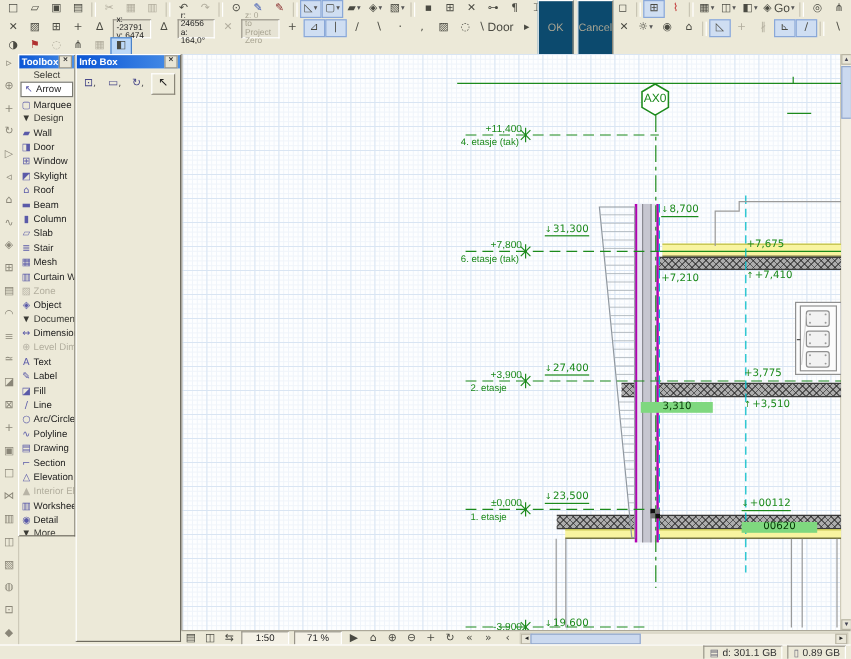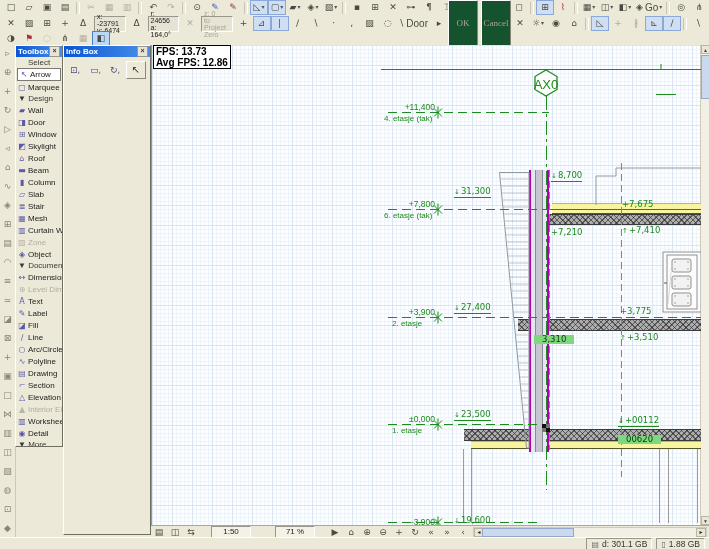--- a/index.html
+++ b/index.html
@@ -18,22 +18,22 @@
   .tb-spread{flex:1;}
   .tb-btn{height:13px;min-width:14px;display:flex;align-items:center;justify-content:center;
           border:1px solid transparent;color:#4a4a42;font-size:9px;line-height:11px;cursor:default;
           padding:0 1px;}
   .tb-btn .glyph{font-family:"DejaVu Sans",sans-serif;font-size:9px;}
   .tb-btn.pressed{background:#CFDEF2;border:1px solid #8AA8D8;}
   .tb-btn.active3d{background:#BCD8F8;border:1px solid #4A82C8;}
   .tb-btn.disabled{color:#B2AE9E;}
   .tb-btn .dd{font-size:6px;margin-left:1px;color:#555;}
   .tb-btn .tb-lbl{margin-left:2px;font-size:10px;white-space:nowrap;}
-  .tb-push{border:1px solid;border-color:#FFF #8A8678 #8A8678 #FFF;background:#14532d;
-           padding:16px 7px;height:13px;font-family:Liberation Serif, serif;}
+  .tb-push{border:1px solid;border-color:#FFF #8A8678 #8A8678 #FFF;background:#0c4a6e;
+           padding:16px 7px;height:13px;}
   .tb-push.disabled{color:#A8A492;}
   .tb-sep{width:2px;height:12px;border-left:1px solid #C9C5B4;border-right:1px solid #FFF;margin:0 2px;}
   .coordbox{display:flex;flex-direction:column;justify-content:center;width:88px;height:14px;
             border:1px solid;border-color:#9A968A #FFF #FFF #9A968A;background:#E6E3D4;
             font-size:7px;line-height:7px;padding:0 2px;color:#1a1a1a;margin:0 2px;}
   .coordbox.dis{color:#A8A492;}
   .zlabel{font-size:7px;line-height:7px;}
 
   
   #sidestrip{position:absolute;left:0;top:45px;width:15px;height:492px;background:#ECE9D8;
@@ -77,49 +77,49 @@
             linear-gradient(90deg,#D9E5F3 1px,transparent 1px),
             linear-gradient(#EFF4FA 1px,transparent 1px),
             linear-gradient(90deg,#EFF4FA 1px,transparent 1px);
           background-size:20px 20px,20px 20px,4px 4px,4px 4px;
           border-left:1px solid #9A968A;box-sizing:content-box;}
   #fps-box{position:absolute;left:1px;top:0;background:#FFF;border:1px solid #000;color:#000;
            font-size:10px;font-weight:bold;line-height:11px;padding:0 2px;z-index:30;}
   .ann{position:absolute;font-size:8.5px;line-height:9px;color:#1C8A1C;white-space:nowrap;z-index:20;
        font-family:"DejaVu Sans",sans-serif;}
   .ann.ul{border-bottom:1px solid #1C8A1C;}
-  .ann.hl{background:#7FD87F;color:#073807;padding:0 8px;}
+  .ann.hl{background:#7FD87F;color:#073807;padding:0 18px;}
   .ann.pre-down::before{content:"↓";font-size:7px;margin-right:1px;}
   .ann.pre-up::before{content:"↑";font-size:7px;margin-right:1px;}
   .lvl-elev{position:absolute;width:46px;text-align:right;font-size:8.5px;color:#1C8A1C;z-index:20;white-space:nowrap;}
   .lvl-name{position:absolute;font-size:8px;color:#1C8A1C;z-index:20;white-space:nowrap;}
   .slab{position:absolute;z-index:5;box-sizing:border-box;}
   .slab-gray{background-color:#ADADAD;
      background-image:repeating-linear-gradient(45deg,rgba(35,35,35,.6) 0 1px,transparent 1px 4px),
                       repeating-linear-gradient(-45deg,rgba(35,35,35,.6) 0 1px,transparent 1px 4px);
      border-top:1px solid #3a3a3a;border-bottom:1px solid #3a3a3a;}
   .slab-yellow{background:#F8F4A0;border-top:1px solid #BDBD45;border-bottom:1px solid #55552a;}
   #wall{position:absolute;left:377px;top:125px;width:20px;height:282px;z-index:6;
         background:#E6E6F0;border-left:2px solid #B400B4;border-right:2px solid #B400B4;box-sizing:border-box;}
   #wall-core{position:absolute;left:4px;top:0;width:8px;height:100%;background:#C6C6D0;border-left:1px solid #8A8A92;border-right:1px solid #8A8A92;box-sizing:border-box;}
   #ax-label{position:absolute;left:381px;top:32px;width:26px;text-align:center;color:#1C8A1C;
-            font-size:13px;z-index:21;}
+            font-size:10px;z-index:21;}
   #csvg{position:absolute;left:0;top:0;z-index:10;}
 
   
   .sbtn{background:#E9E6D8;border:1px solid #B9B5A4;color:#445;text-align:center;box-sizing:border-box;}
   #vscroll{position:absolute;left:700px;top:45px;width:9px;height:480px;background:#F2EFE4;border-left:1px solid #CFCBBA;}
   #vscroll .up{position:absolute;top:0;left:0;width:9px;height:9px;font-size:5px;line-height:8px;}
   #vscroll .down{position:absolute;bottom:0;left:0;width:9px;height:9px;font-size:5px;line-height:8px;}
   #vthumb{position:absolute;left:0;top:10px;width:9px;height:44px;background:#CBD9EF;border:1px solid #93A8CC;box-sizing:border-box;}
   #canvas-bottombar{position:absolute;left:151px;top:525px;width:558px;height:12px;background:#ECE9D8;
                     border-top:1px solid #ACA899;display:flex;align-items:center;}
   #canvas-bottombar .tb-btn{height:10px;min-width:12px;font-size:8px;}
   .chip{height:10px;border:1px solid;border-color:#9A968A #FFF #FFF #9A968A;background:#F4F1E6;
-        font-size:8px;line-height:9px;text-align:center;margin:0 12px;padding:0 4px;min-width:30px;}
+        font-size:8px;line-height:9px;text-align:center;margin:0 2px;padding:0 4px;min-width:30px;}
   #hscroll{position:relative;flex:1;height:9px;background:#F2EFE4;border:1px solid #CFCBBA;margin:0 2px;}
   #hthumb{position:absolute;left:8px;top:0;width:90px;height:7px;background:#CBD9EF;border:1px solid #93A8CC;}
   .harrow{position:absolute;top:0;width:8px;height:7px;font-size:5px;line-height:7px;text-align:center;background:#E9E6D8;border:1px solid #B9B5A4;}
   #statusbar{position:absolute;left:0;top:537px;width:709px;height:12px;background:#ECE9D8;
              border-top:1px solid #FFF;display:flex;align-items:center;justify-content:flex-end;font-size:8.5px;color:#333;}
   .status-pane{display:flex;align-items:center;border:1px solid;border-color:#9A968A #FFF #FFF #9A968A;
                height:10px;line-height:9px;padding:0 4px;margin-right:4px;white-space:nowrap;}
   .status-pane .glyph{margin-right:3px;color:#667;font-size:8px;}
 </style>
 </head>
@@ -787,24 +787,20 @@
         </g>
 
       <g>
         <rect x="390" y="379" width="4" height="4" fill="#111"></rect>
         <rect x="394" y="383" width="4" height="4" fill="#111"></rect>
         <rect x="394" y="379" width="4" height="4" fill="#777"></rect>
         <rect x="390" y="383" width="4" height="4" fill="#777"></rect>
       </g>
     </svg>
 
-    <div id="fps-box">
-      <div>FPS: 13.73</div>
-      <div>Avg FPS: 12.86</div>
-    </div>
 
     <div id="ax-label">AX0</div>
 
     <div class="lvl-elev" style="left:237px;top:57px">+11,400</div>
     <div class="lvl-name" style="left:232px;top:69px">4. etasje (tak)</div>
     <div class="lvl-elev" style="left:237px;top:154px">+7,800</div>
     <div class="lvl-name" style="left:232px;top:166px">6. etasje (tak)</div>
     <div class="lvl-elev" style="left:237px;top:262px">+3,900</div>
     <div class="lvl-name" style="left:240px;top:274px">2. etasje</div>
     <div class="lvl-elev" style="left:237px;top:369px">±0,000</div>
@@ -885,17 +881,17 @@
     </div>
   </div>
 
   <div id="statusbar">
     <div class="status-pane">
       <span class="glyph">▤</span>
       <span>d: 301.1 GB</span>
     </div>
     <div class="status-pane">
       <span class="glyph">▯</span>
-      <span>1.88 GB</span>
+      <span>0.89 GB</span>
     </div>
   </div>
 
 </div>
 
 </body></html>

